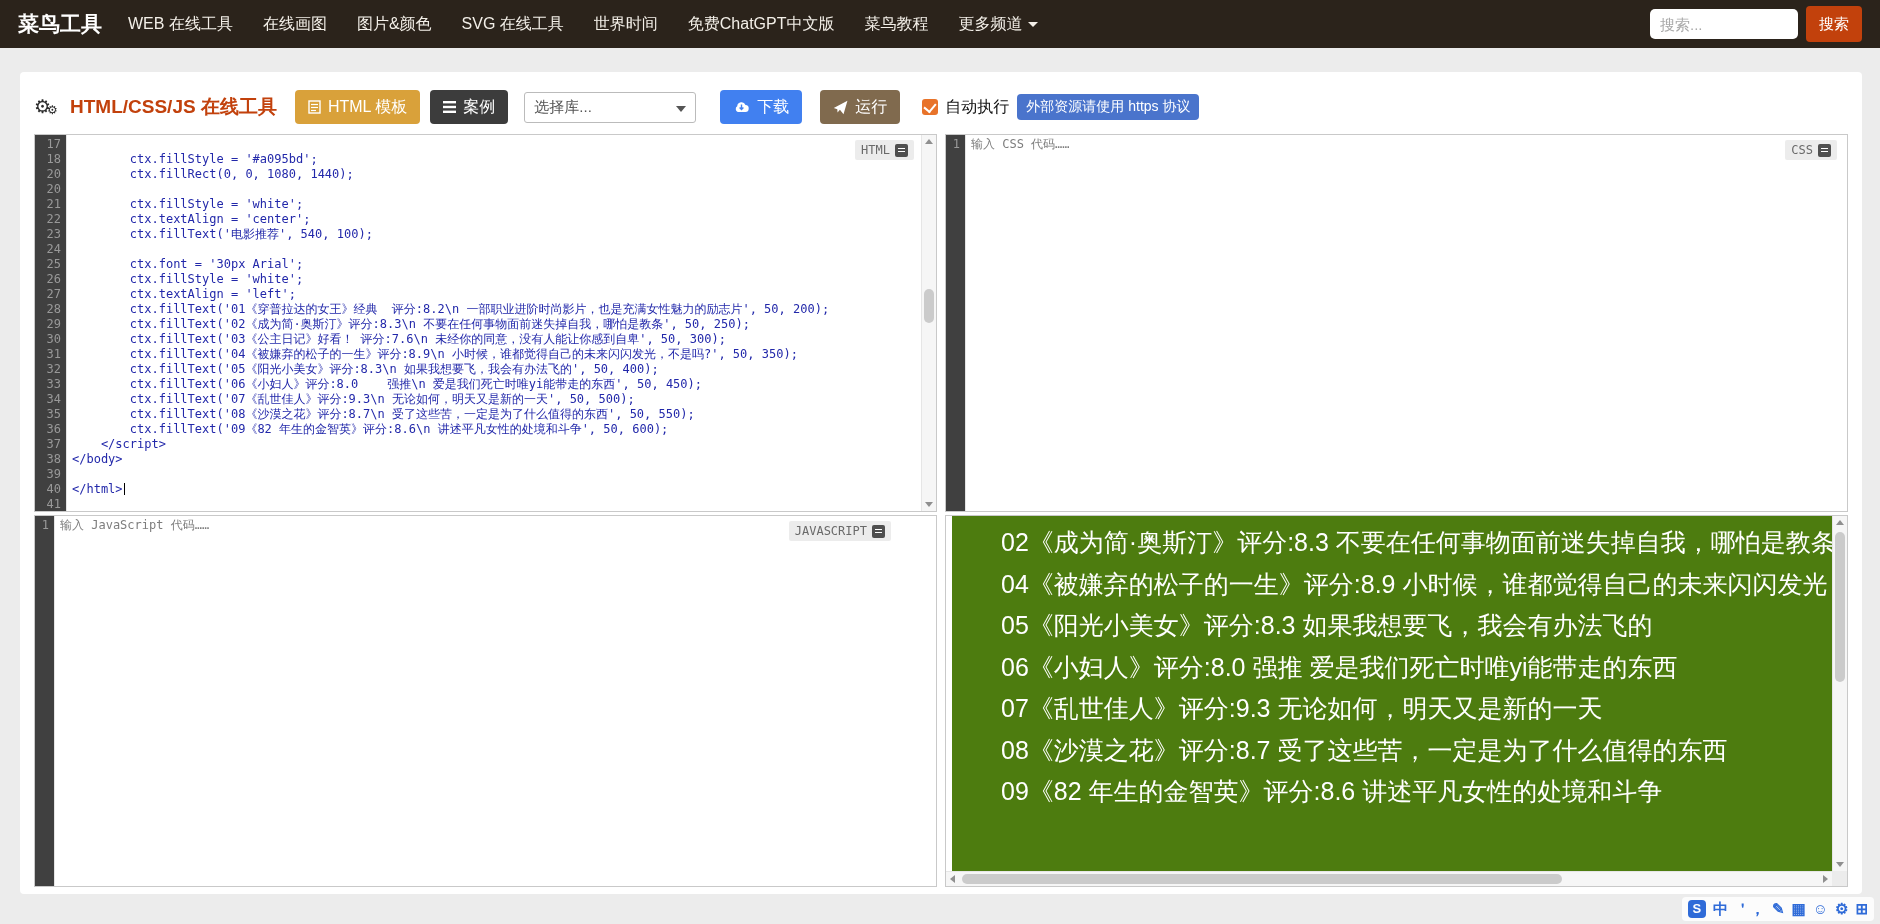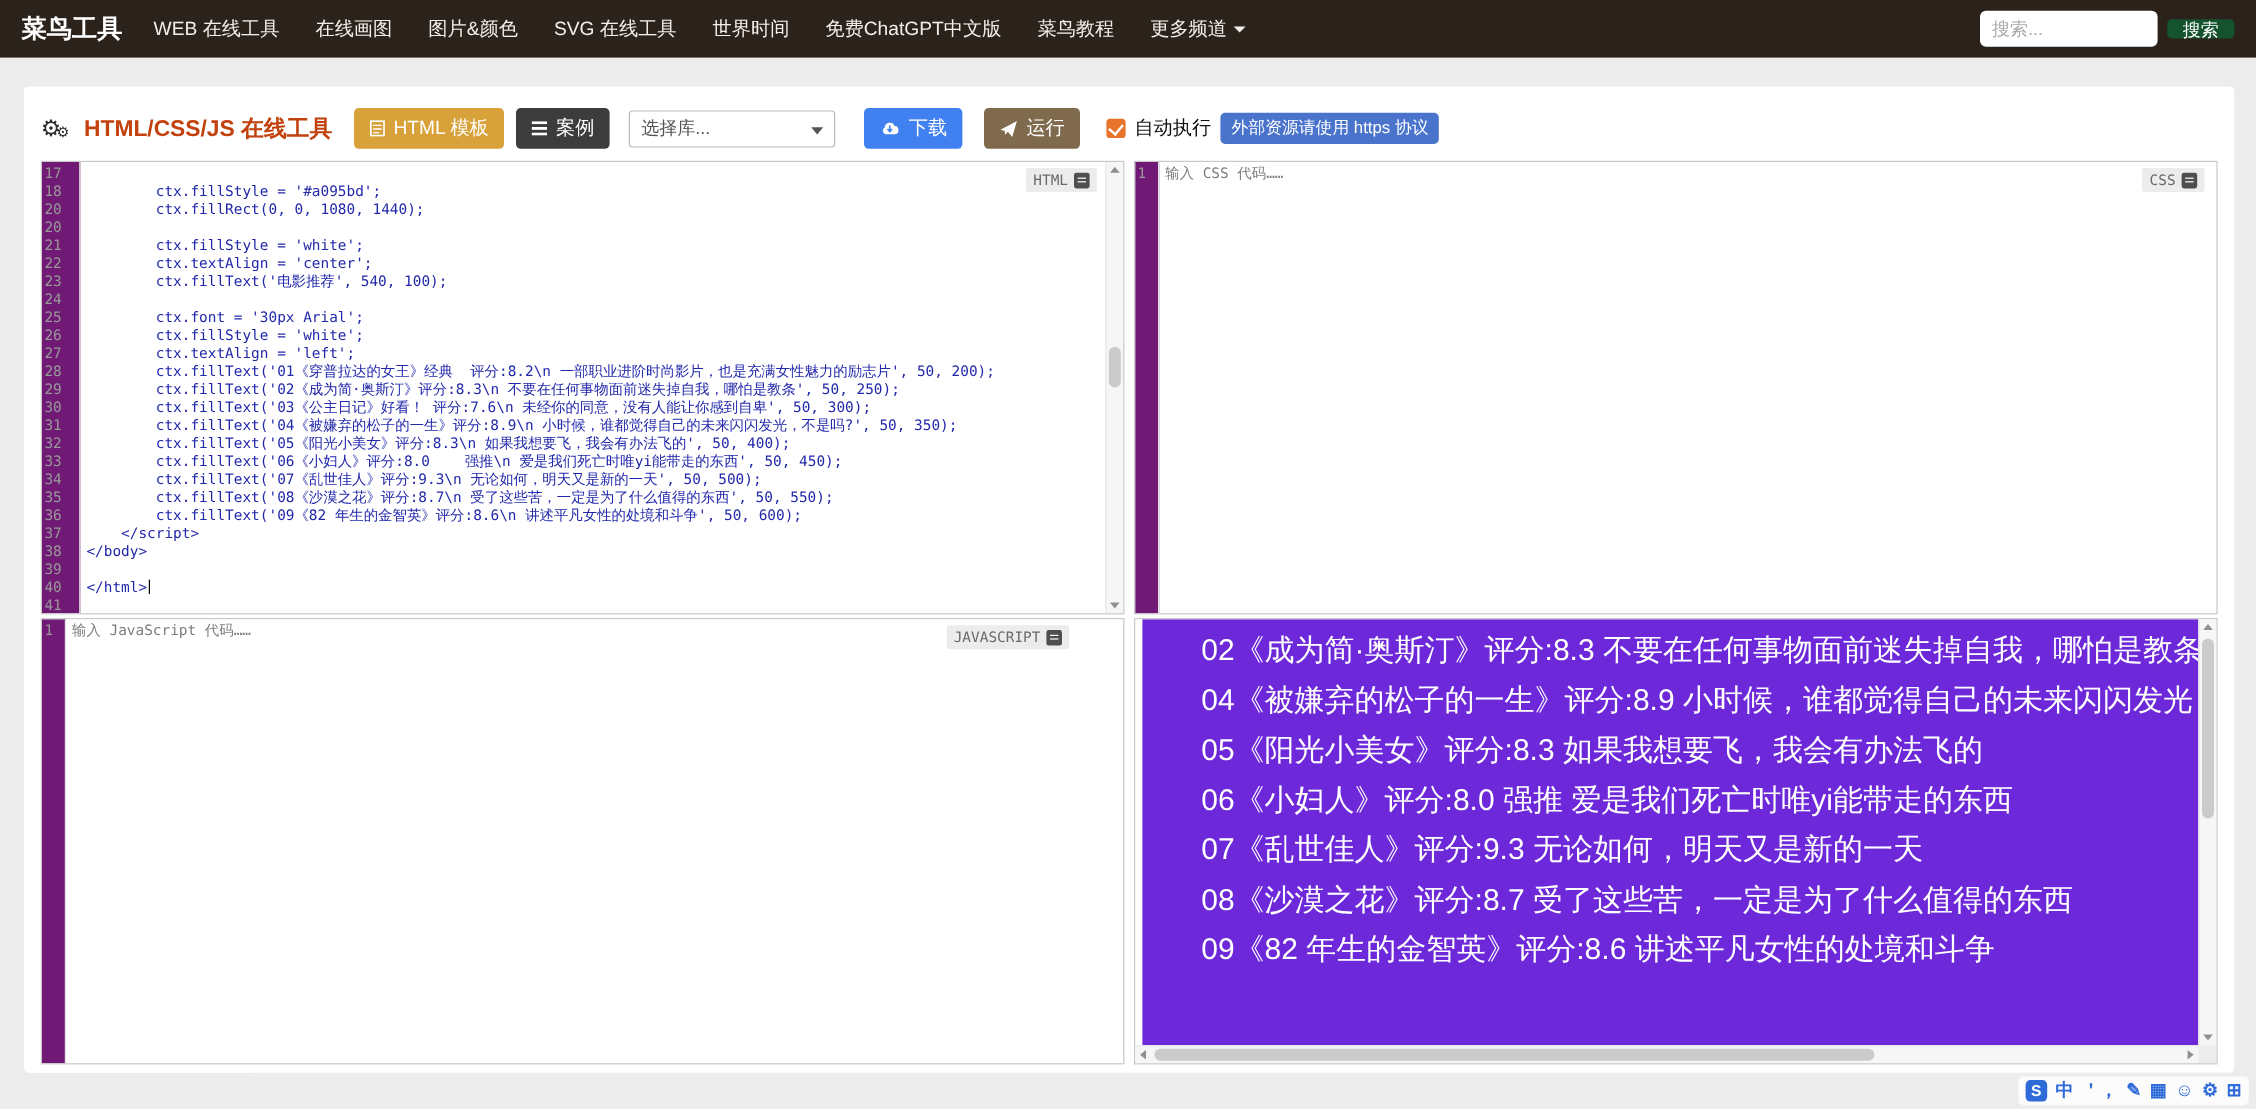--- a/index.html
+++ b/index.html
@@ -21,21 +21,21 @@
   .nav-item { font-size:16px; color:#f3efe8; cursor:pointer; white-space:nowrap; }
   .nav-more { display:flex; align-items:center; gap:6px; margin-left:30px; font-size:16px; cursor:pointer;font-family:Liberation Serif, serif;}
   .caret { width:0; height:0; border-left:5px solid transparent; border-right:5px solid transparent; border-top:5px solid #f3efe8; display:inline-block; }
   .nav-search { margin-left:auto; display:flex; align-items:center; gap:8px; }
   .nav-search input {
     width:148px; height:30px; border:none; border-radius:5px; padding:0 10px;
     font-size:15px; font-family:"Liberation Sans",sans-serif; outline:none; color:#333;
   }
   .nav-search input::placeholder { color:#a9a9a9; }
   .search-btn {
-    height:16px; padding:0 13px; background:#14532d; color:#fff; border:none;
+    height:36px; padding:0 13px; background:#c2410c; color:#fff; border:none;
     border-radius:4px; font-size:15px; cursor:pointer; font-family:"Liberation Sans",sans-serif;
   }
 
   
   .container {
     position:absolute; left:20px; top:72px; width:1842px; height:822px;
     background:#ffffff; border-radius:4px; padding:14px 14px 8px 14px;
   }
 
   
@@ -75,22 +75,22 @@
   }
 
   
   .grid {
     margin-top:6px; display:grid; grid-template-columns:1fr 1fr;
     grid-template-rows:378px 372px; column-gap:8px; row-gap:3px;
   }
   .panel { position:relative; border:1px solid #c9c9c9; background:#fff; overflow:hidden; }
   .editor-body { display:flex; height:100%; }
   .gutter {
-    background:#701a75; border-right:1px solid #e5e5e5; padding:2px 5px 0 2px;
-    color:#999; text-align:left; font:12px/15px "DejaVu Sans Mono",monospace; flex:0 0 auto;
+    background:#404040; border-right:1px solid #e5e5e5; padding:2px 5px 0 2px;
+    color:#999; text-align:right; font:12px/15px "DejaVu Sans Mono",monospace; flex:0 0 auto;
   }
   .gutter-wide { width:32px; }
   .gutter-narrow { width:20px; }
   .code-col { padding:2px 0 0 5px; flex:1; overflow:hidden; }
   .cl { font:12px/15px "DejaVu Sans Mono",monospace; color:#2228aa; white-space:pre; height:15px; }
   .ln { height:15px; }
   .cursor { display:inline-block; width:1px; height:12px; background:#000; vertical-align:-2px; margin-left:1px; }
   .placeholder { font:12px/15px "DejaVu Sans Mono",monospace; color:#7d7d7d; padding:2px 0 0 6px; }
 
   .panel-badge {
@@ -313,21 +313,21 @@
           <div class="placeholder" style="padding:0;">输入 JavaScript 代码……</div>
         </div>
       </div>
       <div class="panel-badge" style="right:45px;">
         <span>JAVASCRIPT</span>
         <span class="badge-ic"></span>
       </div>
     </div>
 
     <div class="panel">
-      <div class="out-canvas" id="out-canvas" style="background: #6d28d9;">
+      <div class="out-canvas" id="out-canvas" style="background: #4d7c0f;">
           <div class="out-line" style="color: rgb(255, 255, 255);">02《成为简·奥斯汀》评分:8.3  不要在任何事物面前迷失掉自我，哪怕是教条</div>
           <div class="out-line" style="color: rgb(255, 255, 255);">04《被嫌弃的松子的一生》评分:8.9  小时候，谁都觉得自己的未来闪闪发光，不是吗?</div>
           <div class="out-line" style="color: rgb(255, 255, 255);">05《阳光小美女》评分:8.3  如果我想要飞，我会有办法飞的</div>
           <div class="out-line" style="color: rgb(255, 255, 255);">06《小妇人》评分:8.0   强推  爱是我们死亡时唯yi能带走的东西</div>
           <div class="out-line" style="color: rgb(255, 255, 255);">07《乱世佳人》评分:9.3  无论如何，明天又是新的一天</div>
           <div class="out-line" style="color: rgb(255, 255, 255);">08《沙漠之花》评分:8.7  受了这些苦，一定是为了什么值得的东西</div>
           <div class="out-line" style="color: rgb(255, 255, 255);">09《82 年生的金智英》评分:8.6  讲述平凡女性的处境和斗争</div>
         </div>
       <div class="vscroll out-v">
         <span class="arr up"></span>

